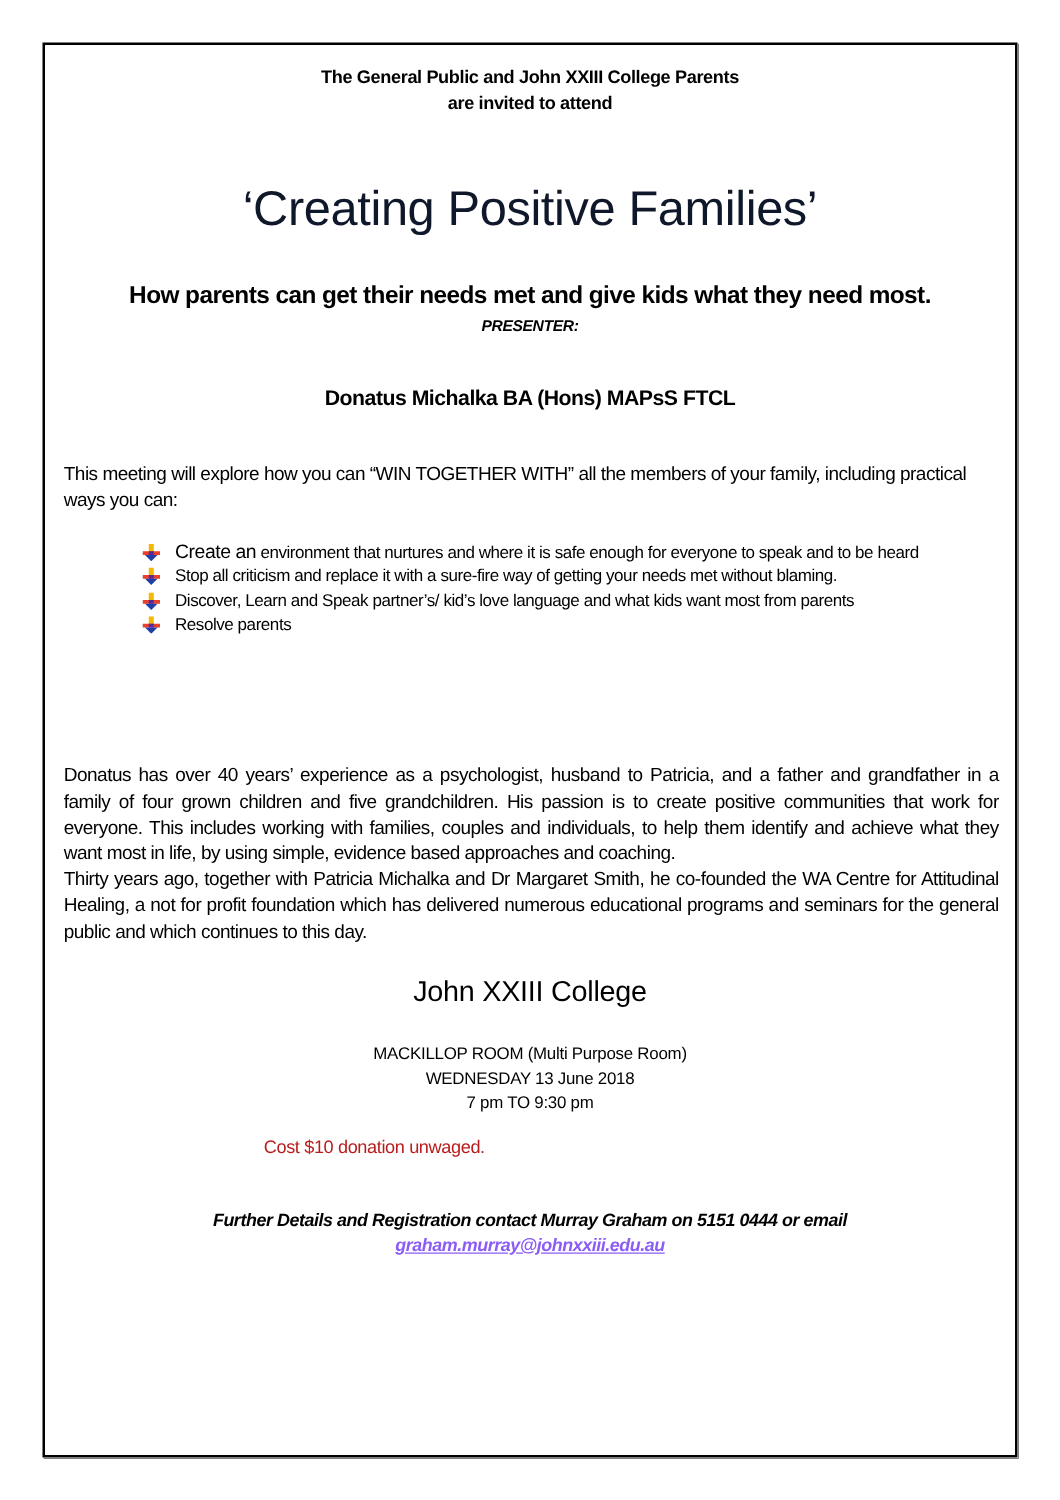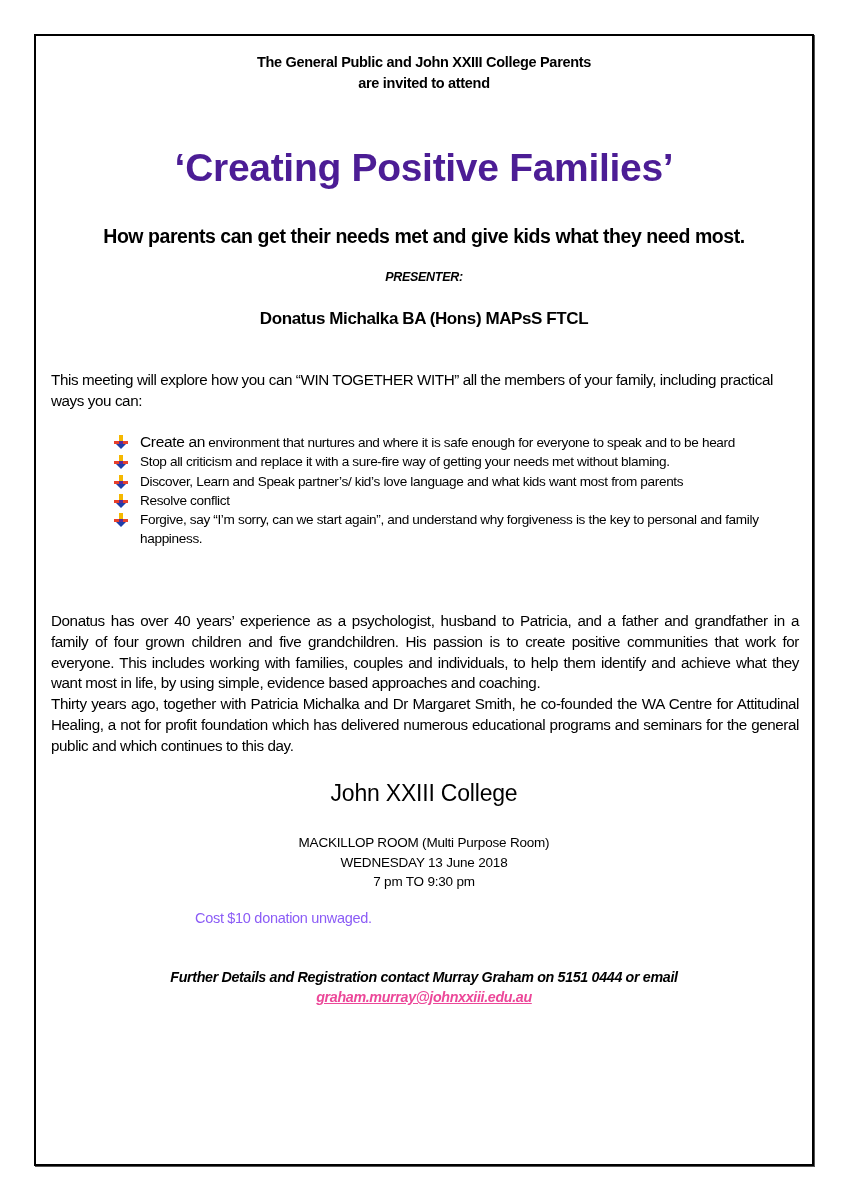--- a/index.html
+++ b/index.html
@@ -4,41 +4,41 @@
   <style>
     html, body { margin: 0; padding: 0; background: #ffffff; }
     body { width: 848px; height: 1200px; position: relative; overflow: hidden;
            font-family: "Liberation Sans", sans-serif; color: #000; }
     .frame { position: absolute; left: 34px; top: 34px; width: 776px; height: 1128px;
              border: 2px solid #000; box-shadow: 1px 1px 0 #555; box-sizing: content-box; }
     .abs { position: absolute; }
     .center { left: 0; width: 848px; text-align: center; }
 
     .intro { top: 52px; font-size: 14.5px; font-weight: bold; line-height: 21px; letter-spacing: -0.3px; }
-    .title { top: 146px; font-size: 39px; font-weight: bold; color: #4c1d95;
+    .title { top: 146px; font-size: 39px; font-weight: normal; color: #0f172a;
              letter-spacing: -0.3px; font-family: "Liberation Sans", sans-serif; }
     .subtitle { top: 225px; font-size: 19.5px; font-weight: bold; letter-spacing: -0.45px; }
-    .presenter-label { top: 270px; font-size: 12.5px; font-weight: bold; font-style: italic; letter-spacing: -0.3px; }
+    .presenter-label { top: 254px; font-size: 12.5px; font-weight: bold; font-style: italic; letter-spacing: -0.3px; }
     .presenter-name { top: 309px; font-size: 17px; font-weight: bold; letter-spacing: -0.4px; }
 
     .para { left: 51px; width: 748px; font-size: 15.2px; line-height: 20.8px; letter-spacing: -0.4px; }
     .p-intro { top: 370px; }
     .p-bio { top: 611px; text-align: justify; }
 
     .bullets { position: absolute; left: 112px; top: 432px; width: 710px; margin: 0; padding: 0; list-style: none;
                font-size: 13.6px; line-height: 19.3px; letter-spacing: -0.35px; }
     .bullets li { position: relative; padding-left: 28px; }
     .bullets li .big { font-size: 15.5px; }
     .bullet-icon { position: absolute; left: 2px; top: 3px; width: 14px; height: 14px; }
 
     .college { top: 780px; font-size: 23px; letter-spacing: -0.2px; }
     .venue { top: 833px; font-size: 13.5px; font-weight: normal; line-height: 19.5px; letter-spacing: -0.2px; }
-    .cost { left: 195px; top: 910px; font-size: 14.5px; color: #8b5cf6; letter-spacing: -0.3px; }
+    .cost { left: 211px; top: 910px; font-size: 14.5px; color: #b91c1c; letter-spacing: -0.3px; }
     .contact { top: 967px; font-size: 14.3px; font-weight: bold; font-style: italic; line-height: 20px; letter-spacing: -0.35px; }
-    .email { color: #ec4899; text-decoration: underline; }
+    .email { color: #8b5cf6; text-decoration: underline; }
   </style>
 </head>
 <body>
 
 <div class="frame"></div>
 
 <div class="abs center intro">
   <div>The General Public and John XXIII College Parents</div>
   <div>are invited to attend</div>
 </div>
@@ -81,30 +81,21 @@
     </svg>
     <span>Discover, Learn and Speak partner’s/ kid’s love language and what kids want most from parents</span>
   </li>
   <li>
     <svg class="bullet-icon" viewBox="0 0 14 14">
       <rect x="5" y="0" width="4" height="7" fill="#f5b800"></rect>
       <rect x="0" y="6" width="14" height="3" fill="#e8402a"></rect>
       <polygon points="2,9 12,9 7,14" fill="#1f3fa8"></polygon>
       <rect x="5" y="6" width="4" height="3" fill="#5a2a9a"></rect>
     </svg>
-    <span>Resolve conflict</span>
-  </li>
-  <li>
-    <svg class="bullet-icon" viewBox="0 0 14 14">
-      <rect x="5" y="0" width="4" height="7" fill="#f5b800"></rect>
-      <rect x="0" y="6" width="14" height="3" fill="#e8402a"></rect>
-      <polygon points="2,9 12,9 7,14" fill="#1f3fa8"></polygon>
-      <rect x="5" y="6" width="4" height="3" fill="#5a2a9a"></rect>
-    </svg>
-    <span>Forgive, say “I’m sorry, can we start again”, and understand why forgiveness is the key to personal and family happiness.</span>
+    <span>Resolve parents</span>
   </li>
 </ul>
 
 <div class="abs para p-bio">
   <div>Donatus has over 40 years’ experience as a psychologist, husband to Patricia, and a father and grandfather in a family of four grown children and five grandchildren. His passion is to create positive communities that work for everyone. This includes working with families, couples and individuals, to help them identify and achieve what they want most in life, by using simple, evidence based approaches and coaching.</div>
   <div>Thirty years ago, together with Patricia Michalka and Dr Margaret Smith, he co-founded the WA Centre for Attitudinal Healing, a not for profit foundation which has delivered numerous educational programs and seminars for the general public and which continues to this day.</div>
 </div>
 
 <div class="abs center college">John XXIII College</div>
 

